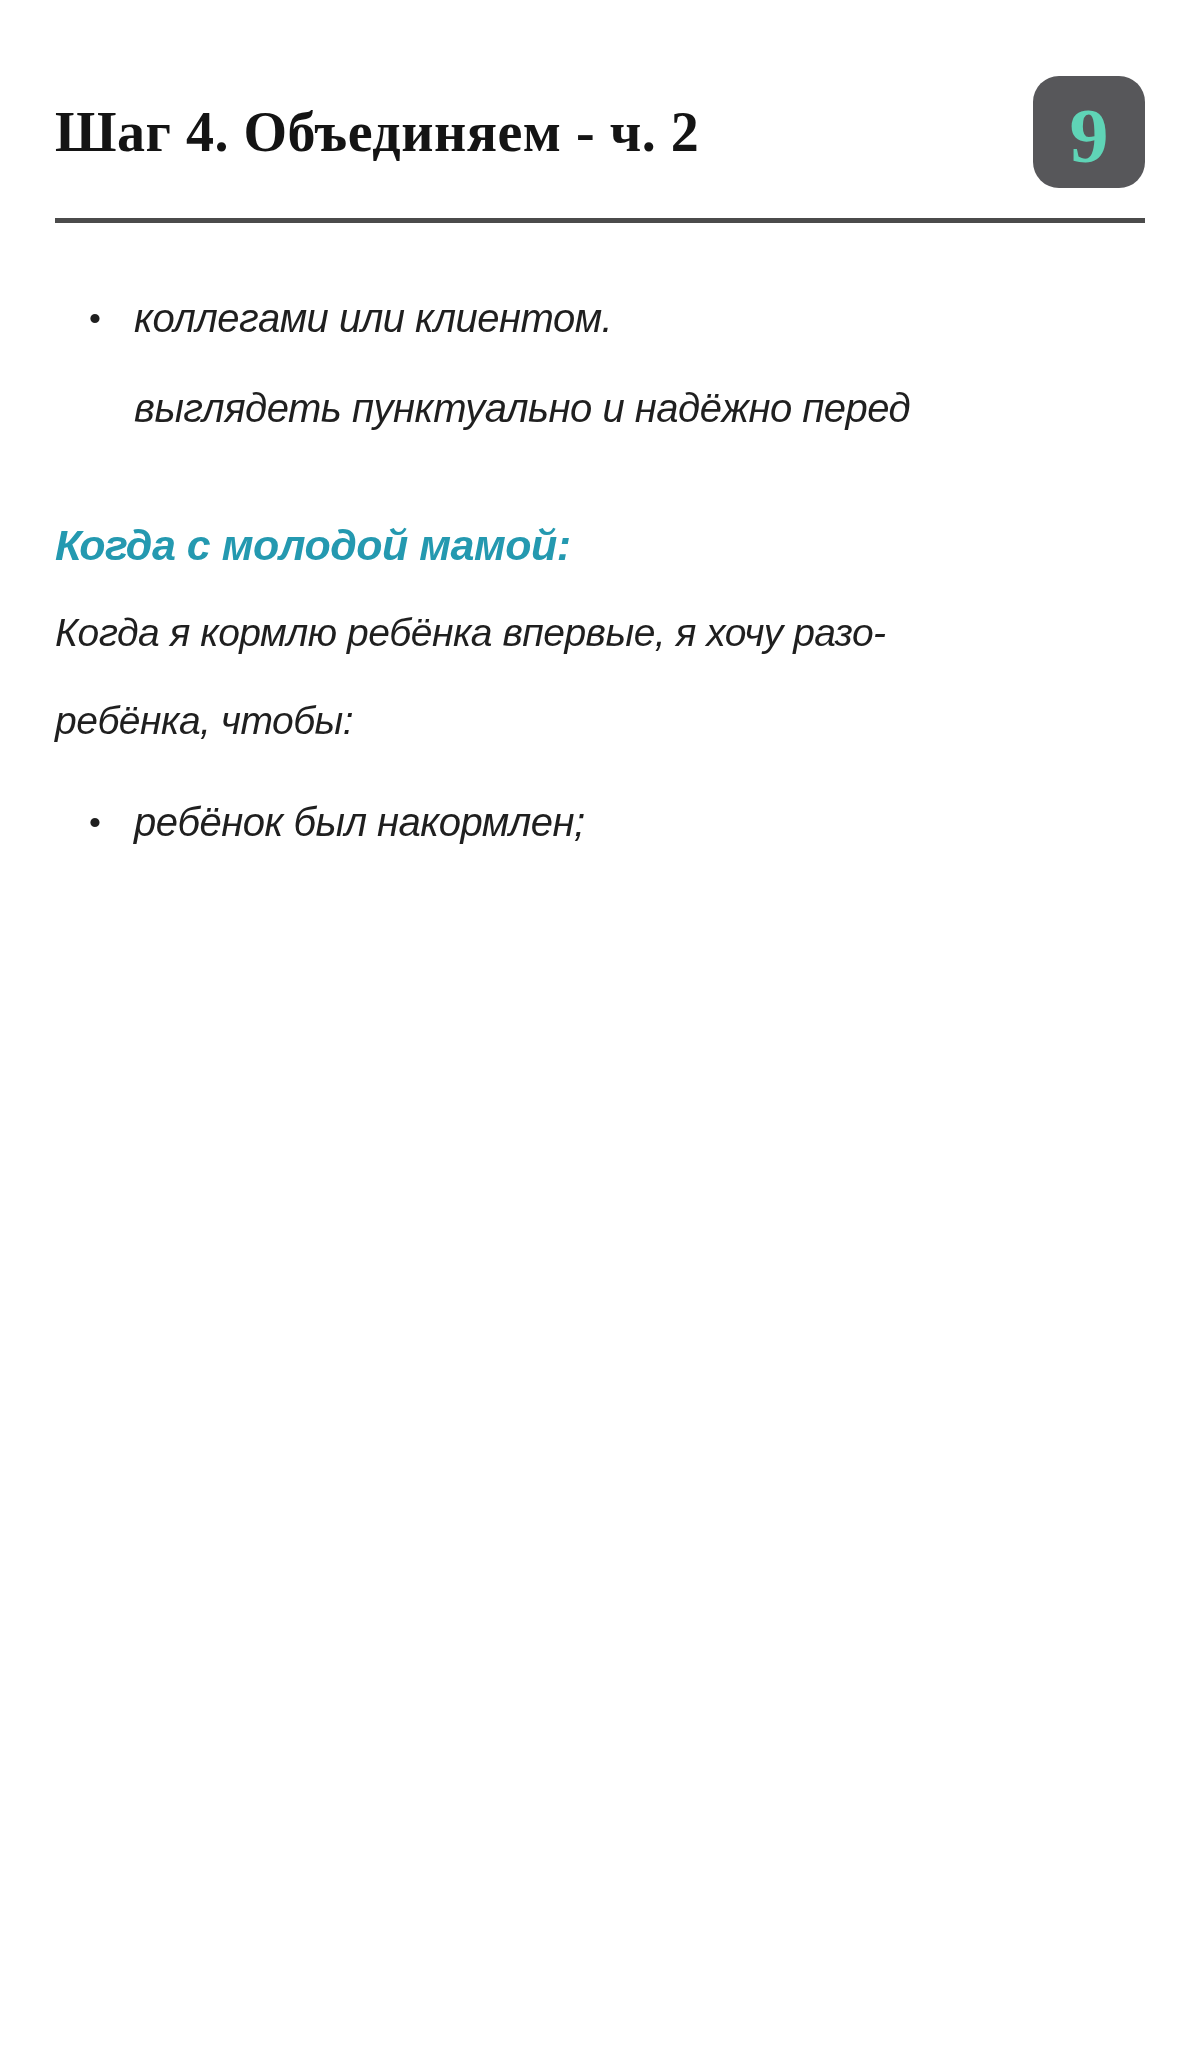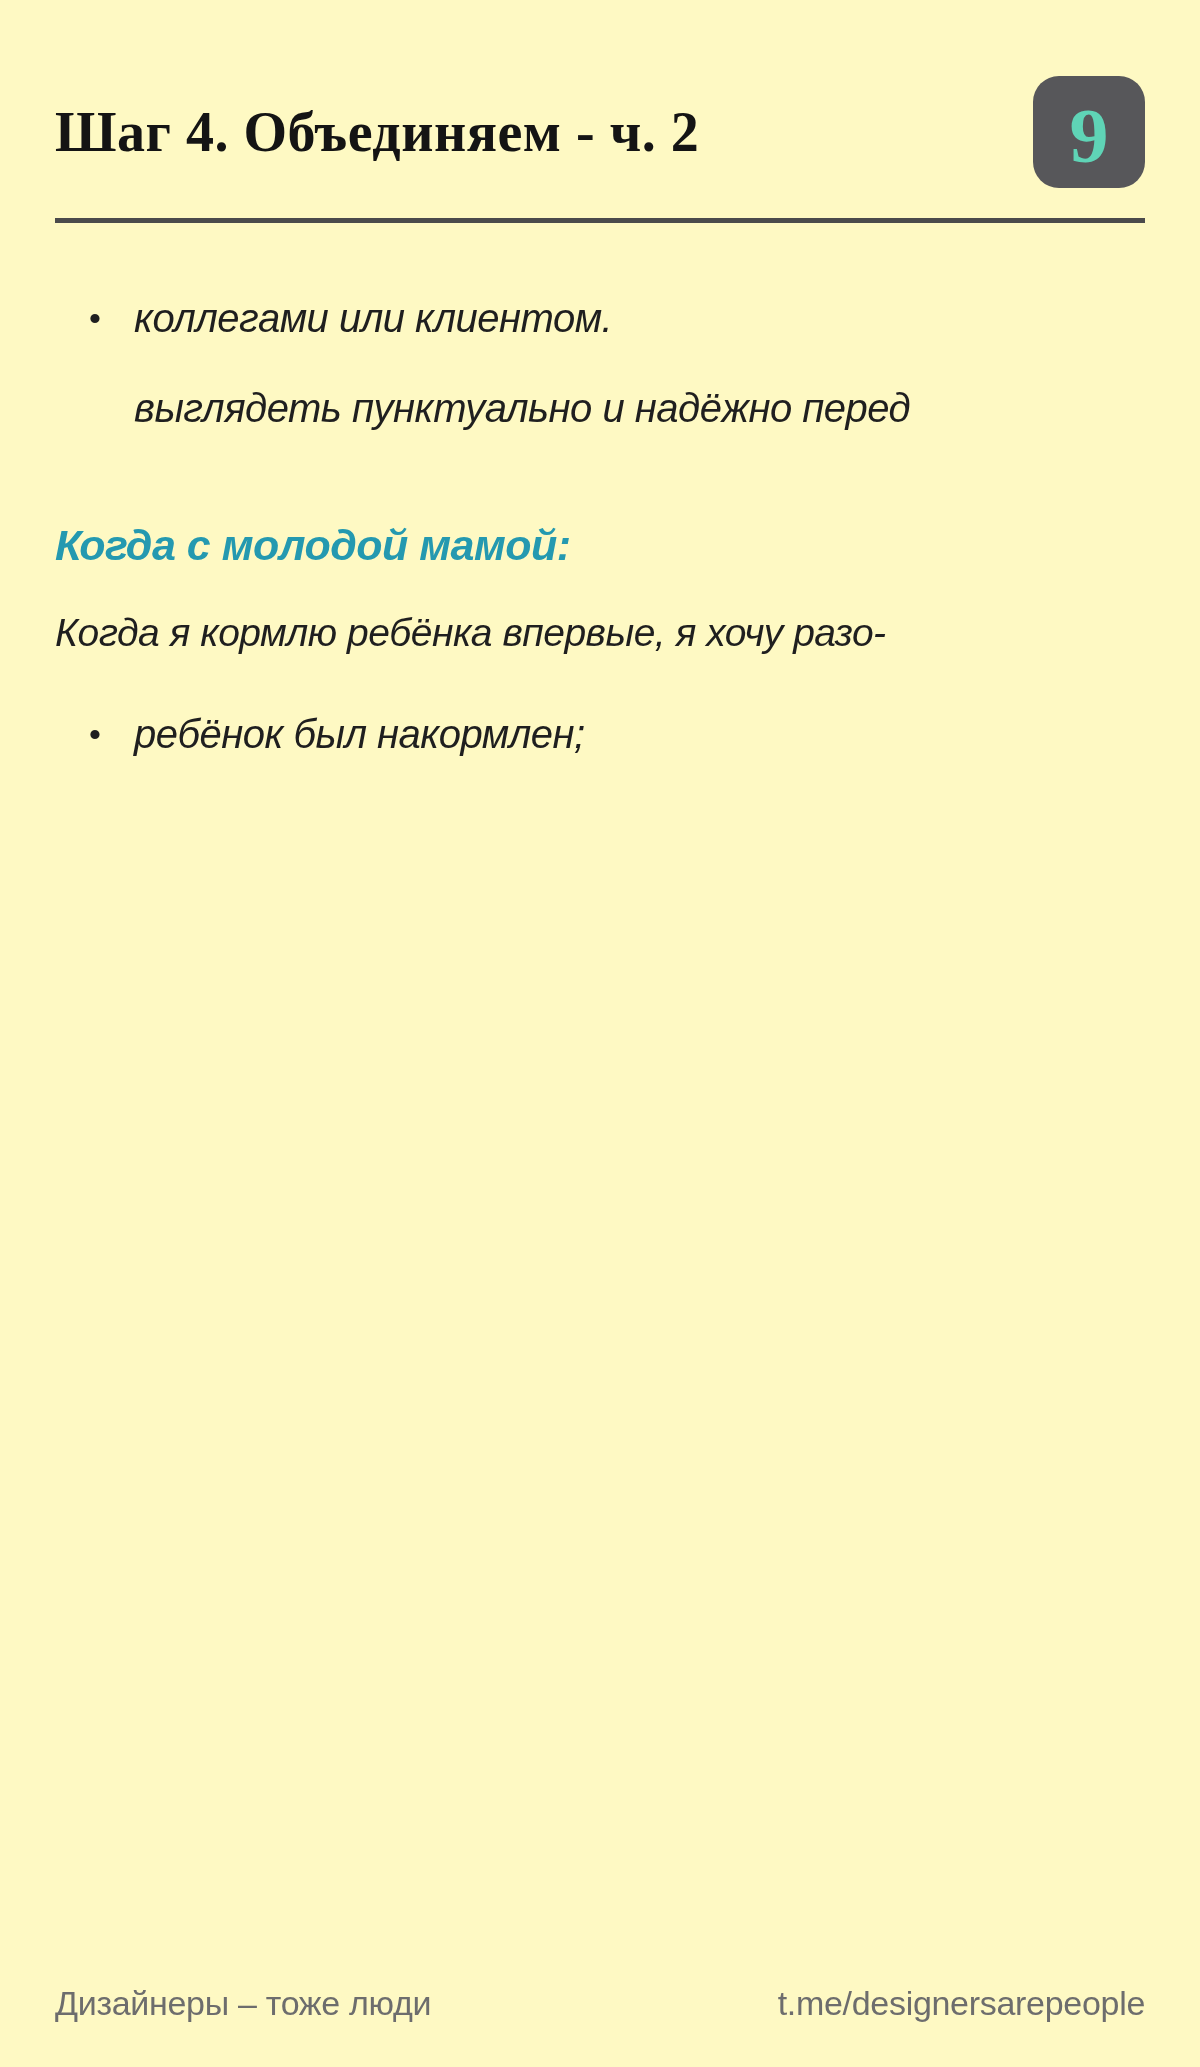--- a/index.html
+++ b/index.html
@@ -2,21 +2,21 @@
 <html lang="ru"><head>
 <meta charset="utf-8">
 <style>
   * { margin: 0; padding: 0; box-sizing: border-box; }
   html, body { background: #e9e9e9; }
   .slide {
     position: relative;
     width: 1200px;
     height: 2067px;
     margin: 0 auto;
-    background: #fef9c3;
+    background: #ffffff;
     overflow: hidden;
     font-family: "Liberation Sans", sans-serif;
     color: #1f1f1f;
   }
   .inner { padding: 0 55px; }
 
   
   .header {
     display: flex;
     justify-content: space-between;
@@ -131,27 +131,24 @@
       <li>
         <span class="line">коллегами или клиентом.</span>
         <span class="line">выглядеть пунктуально и надёжно перед</span>
       </li>
     </ul>
 
     <h2 class="example-heading">Когда с молодой мамой:</h2>
 
     <p class="example-paragraph body-text">
       <span class="line">Когда я кормлю ребёнка впервые, я хочу разо-</span>
+      <span class="line">ребёнка, чтобы:</span>
     </p>
 
     <ul class="bullets example body-text">
       <li>
         <span class="line">ребёнок был накормлен;</span>
       </li>
     </ul>
 
   </div>
 
-  <div class="footer">
-    <span>Дизайнеры – тоже люди</span>
-    <span>t.me/designersarepeople</span>
-  </div>
 </div>
 
 </body></html>

